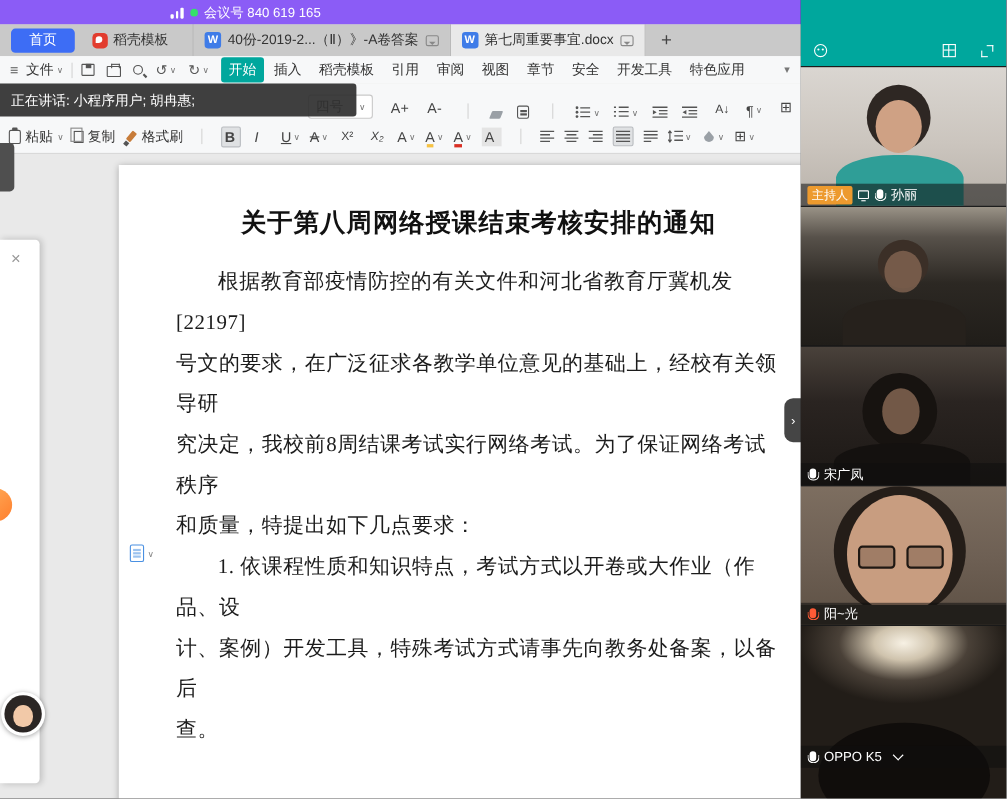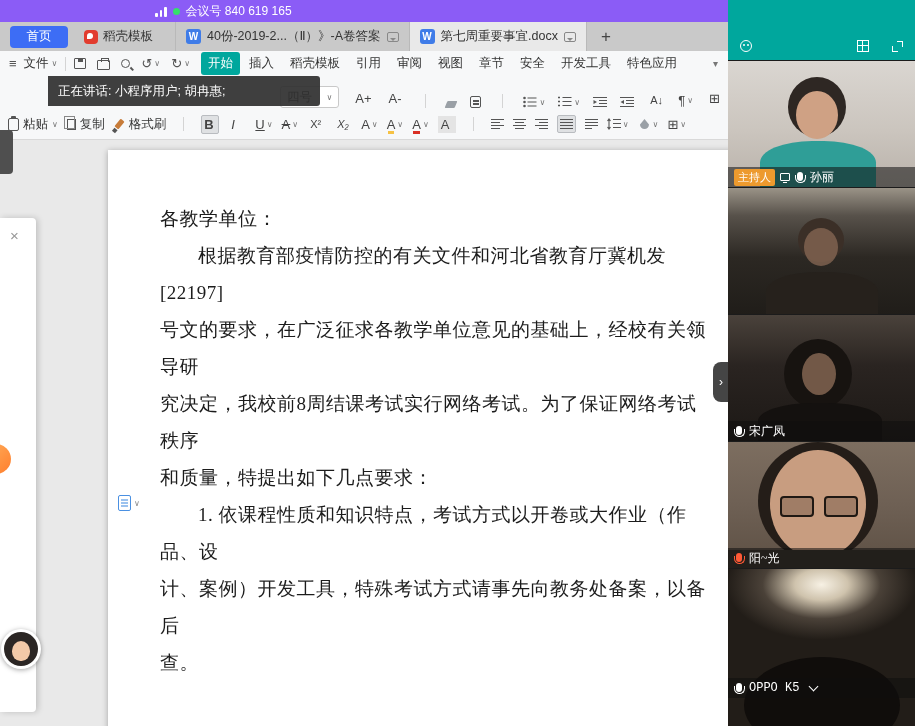--- a/index.html
+++ b/index.html
@@ -75,21 +75,21 @@
   .ic-copy::before { content:""; position:absolute; left:-4px; top:-4px; width:9px; height:11px; border:1.2px solid #888; }
   .ic-brush { width:5px; height:10px; background:#c77c3a; border-radius:1px; position:relative; transform:rotate(40deg); margin:0 3px; }
   .ic-brush::after { content:""; position:absolute; left:0.5px; bottom:-5px; width:4px; height:4px; background:#555; }
   .ic-eraser { width:12px; height:7px; background:#9aa0a6; transform:skewX(-22deg); border-radius:1px; }
   .ic-texttool { width:12px; height:12px; border:1.2px solid #555; border-radius:2px; position:relative; }
   .ic-texttool::after { content:""; position:absolute; left:2px; top:3px; width:6px; height:1.5px; background:#555; box-shadow:0 3px 0 #555; }
   .svg-ic { display:block; cursor:pointer; }
   .label-tool { display:flex; align-items:center; gap:4px; font-size:12.5px; color:#333; cursor:pointer; }
 
   
-  .toast { position:absolute; left:0; top:76px; width:272px; height:30px; background:rgba(47,47,47,.92); color:#fff; font-size:12.5px; display:flex; align-items:center; padding:15px 10px; border-radius:0 3px 3px 0; z-index:30;margin-left:48px; }
+  .toast { position:absolute; left:0; top:76px; width:324px; height:30px; background:rgba(47,47,47,.92); color:#fff; font-size:12.5px; display:flex; align-items:center; padding:15px 10px; border-radius:0 3px 3px 0; z-index:30; }
 
   
   .workspace { position:absolute; left:0; top:140px; width:728px; height:586px; background:#e9e9e9; overflow:hidden; z-index:1; }
   .page { position:absolute; left:108px; top:10px; width:648px; height:780px; background:#fff; box-shadow:0 1px 6px rgba(0,0,0,.3); padding:34px 46px 0 52px; cursor:text; }
   .doc-title { font-family:"Liberation Serif","DejaVu Serif",serif; font-weight:700; font-size:23px; line-height:38px; text-align:center; color:#111; letter-spacing:1px; }
   .doc-body { font-family:"Liberation Serif","DejaVu Serif",serif; font-size:19px; color:#1c1c1c; line-height:37px; letter-spacing:.5px; margin-top:16px; }
   .doc-line.indent { text-indent:38px; }
   .smart-tag { position:absolute; left:118px; top:355px; display:flex; align-items:center; gap:3px; cursor:pointer; }
   .smart-doc { width:13px; height:16px; border:1.4px solid #4a90e2; border-radius:2px; background:#fff; position:relative; }
   .smart-doc::after { content:""; position:absolute; left:2px; top:3px; width:7px; height:1.5px; background:#9cc3ef; box-shadow:0 3px 0 #9cc3ef, 0 6px 0 #9cc3ef; }
@@ -111,25 +111,25 @@
   .vh-face { position:absolute; left:12px; bottom:8px; width:12px; height:12px; border:1.5px solid #fff; border-radius:50%; cursor:pointer; }
   .vh-face::after { content:""; position:absolute; left:2px; top:3px; width:2px; height:2px; background:#fff; border-radius:50%; box-shadow:4px 0 0 #fff; }
   .vh-grid { position:absolute; right:46px; bottom:8px; width:12px; height:12px; border:1.3px solid #fff; cursor:pointer; background:
       linear-gradient(#fff,#fff) 50% 0/1.3px 100% no-repeat,
       linear-gradient(#fff,#fff) 0 50%/100% 1.3px no-repeat; }
   .vh-expand { position:absolute; right:12px; bottom:8px; width:11px; height:11px; cursor:pointer; }
   .vh-expand::before { content:""; position:absolute; right:0; top:0; width:5px; height:5px; border-top:1.6px solid #fff; border-right:1.6px solid #fff; }
   .vh-expand::after { content:""; position:absolute; left:0; bottom:0; width:5px; height:5px; border-bottom:1.6px solid #fff; border-left:1.6px solid #fff; }
 
   .tile { position:relative; width:187px; overflow:hidden; border-top:1px solid #1b1b1b; cursor:pointer; }
-  .t1,.t2,.t3,.t4 { height:127px; } .t5 { height:158px;font-family:Liberation Mono, monospace; }
+  .t1,.t2,.t3,.t4 { height:127px; } .t5 { height:158px; }
   .t1 { background:linear-gradient(180deg,#dad6d1 0%,#cbc5be 55%,#b9b2aa 100%); }
   .t2 { background:linear-gradient(180deg,#9a9387 0%,#57514a 22%,#2c2823 55%,#201d19 100%); }
   .t3 { background:linear-gradient(180deg,#4a423b 0%,#2a2421 40%,#1c1815 100%); }
-  .t4 { background:linear-gradient(180deg,#7d6e60 0%,#6e6054 50%,#5d5044 100%);font-family:Liberation Serif, serif; }
+  .t4 { background:linear-gradient(180deg,#7d6e60 0%,#6e6054 50%,#5d5044 100%); }
   .t5 { background:radial-gradient(ellipse 95px 55px at 50% 10%, #f7f1e4 0%, #cfc3ad 28%, #4a4138 62%, #221d18 100%); }
 
   .hair { position:absolute; border-radius:50%; }
   .face { position:absolute; border-radius:50%; }
   .torso { position:absolute; border-radius:45% 45% 0 0; }
   .t1 .hair { left:60px; top:16px; width:58px; height:60px; background:#2e2723; }
   .t1 .face { left:68px; top:30px; width:42px; height:48px; background:#cfa184; }
   .t1 .torso { left:32px; top:80px; width:116px; height:48px; background:#2f9e97; }
   .t2 .hair { left:70px; top:30px; width:46px; height:44px; background:#3b2f27; }
   .t2 .face { left:76px; top:40px; width:34px; height:38px; background:#8a6a55; opacity:.75; }
@@ -361,22 +361,22 @@
       </span>
     </div>
   </div>
 
   <div class="toast">
     <span>正在讲话: 小程序用户; 胡冉惠;</span>
   </div>
 
   <div class="workspace">
     <div class="page">
+      <div class="doc-title">关于第八周网络授课结束考核安排的通知</div>
       <div class="doc-body">
-        <div class="doc-line">各教学单位：</div>
         <div class="doc-line indent">根据教育部疫情防控的有关文件和河北省教育厅冀机发[22197]</div>
         <div class="doc-line">号文的要求，在广泛征求各教学单位意见的基础上，经校有关领导研</div>
         <div class="doc-line">究决定，我校前8周结课考试实行网络考试。为了保证网络考试秩序</div>
         <div class="doc-line">和质量，特提出如下几点要求：</div>
         <div class="doc-line indent">1. 依课程性质和知识特点，考试方式以开卷或大作业（作品、设</div>
         <div class="doc-line">计、案例）开发工具，特殊考试方式请事先向教务处备案，以备后</div>
         <div class="doc-line">查。</div>
 
       </div>
     </div>

